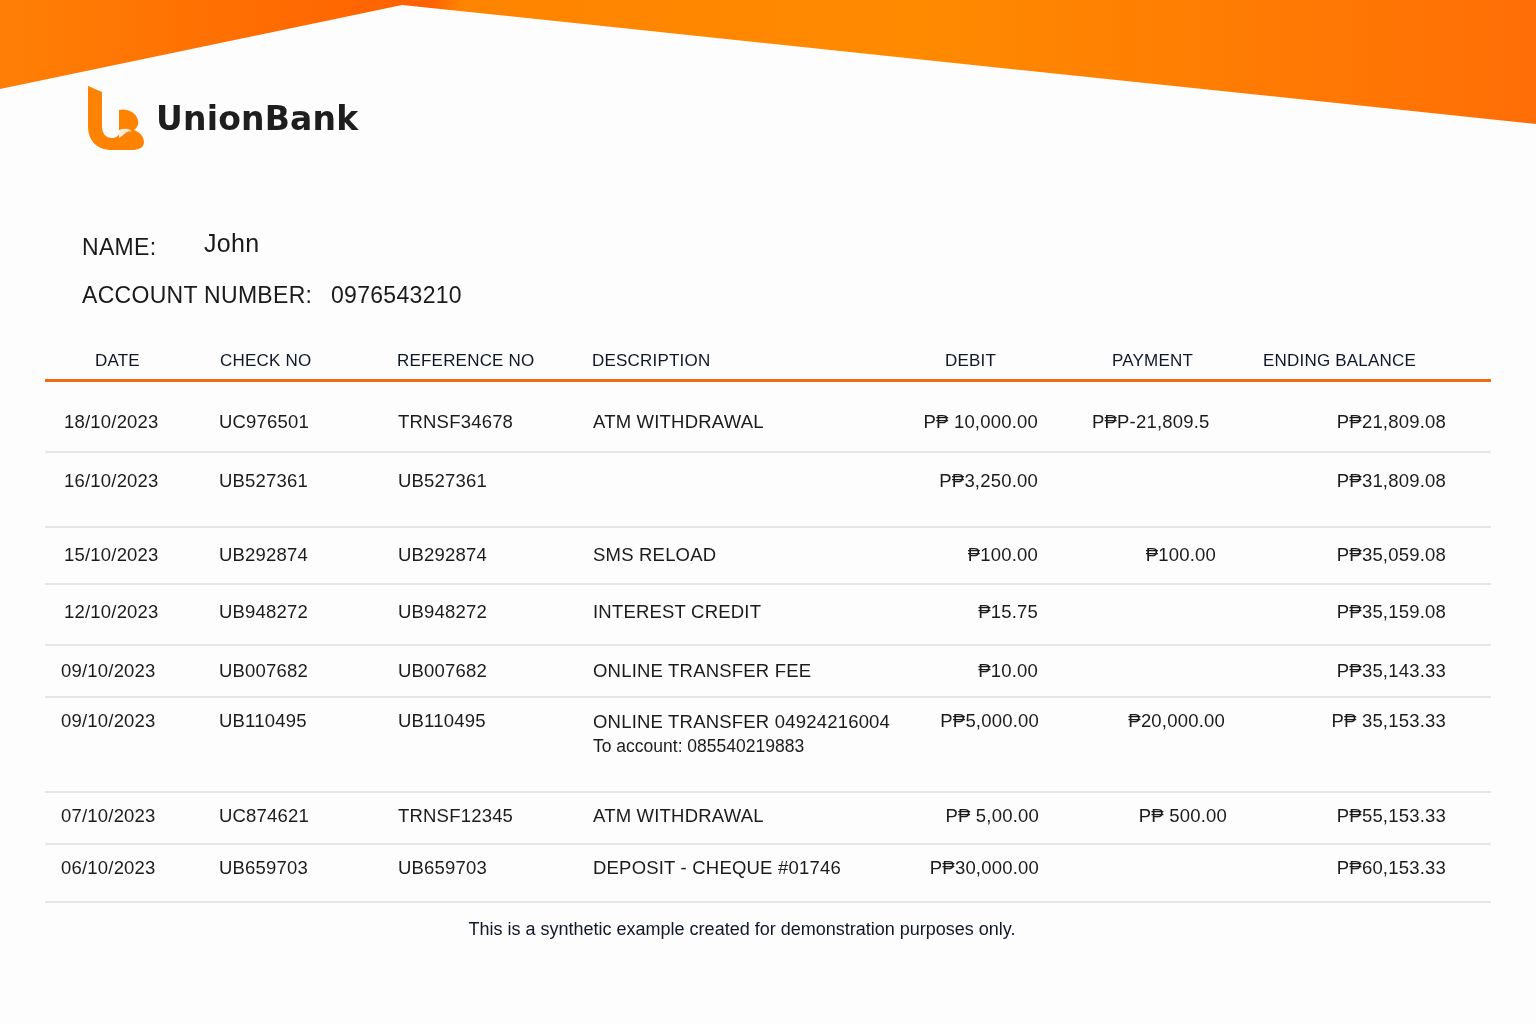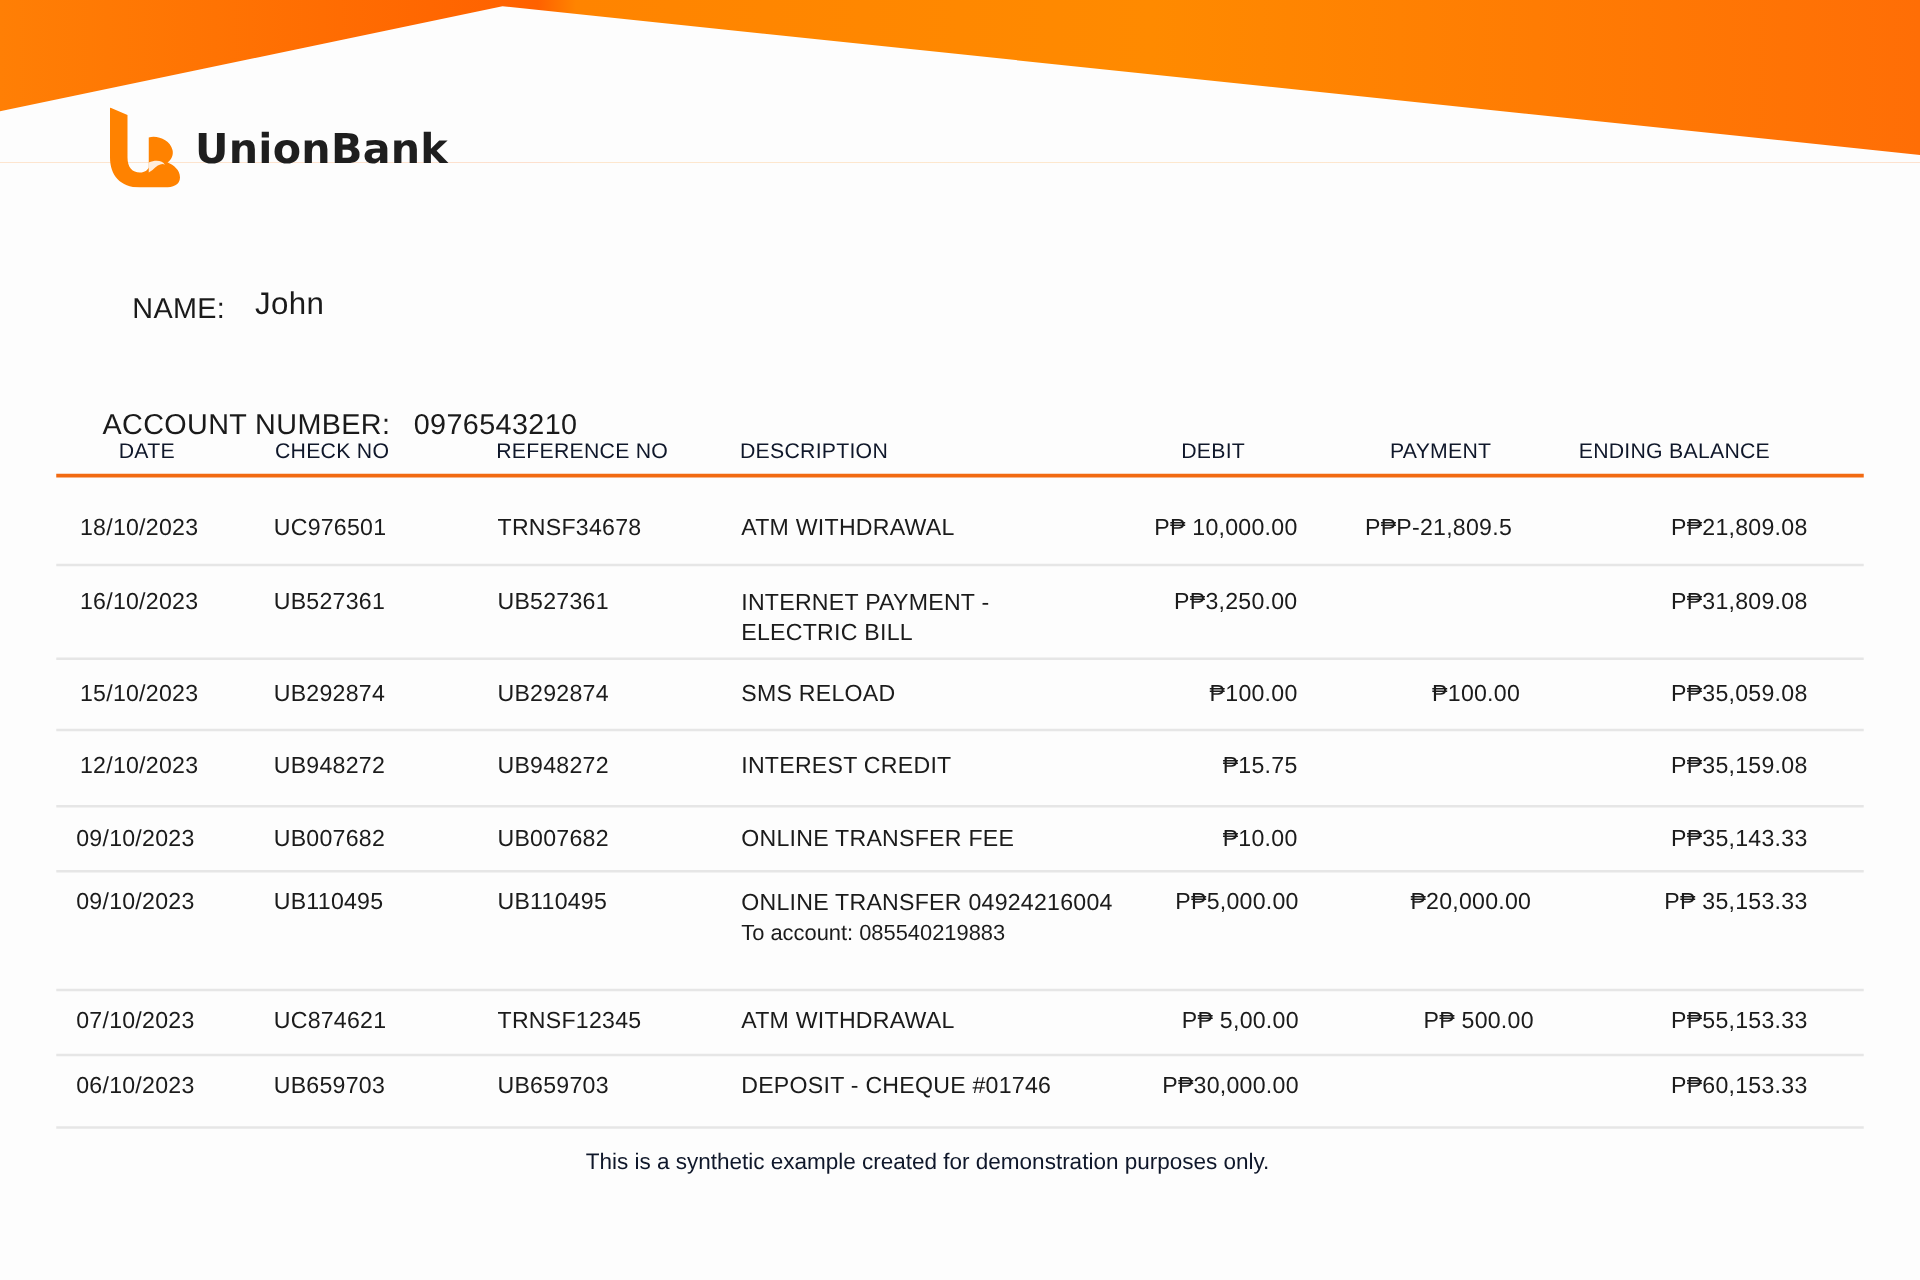--- a/index.html
+++ b/index.html
@@ -45,23 +45,23 @@
     }
     .info {
       position: absolute;
       left: 82px;
       font-size: 23px;
       color: #1a1a1a;
       letter-spacing: 0.3px;
     }
     .info .label { display: inline-block; }
     .info-name { top: 232px; }
-    .info-name .label { width: 122px; text-align: center; }
+    .info-name .label { width: 122px; }
     .info-name .value { font-size: 25px; position: relative; top: -3px; }
-    .info-account { top: 282px; margin-top: 44px; }
+    .info-account { top: 282px; }
     .info-account .label { width: 249px; }
 
     .table {
       position: absolute;
       left: 45px;
       top: 344px;
       width: 1446px;
     }
     .thead {
       position: relative;
@@ -158,24 +158,20 @@
       <span class="cell" style="left:548px;top:29px">ATM WITHDRAWAL</span>
       <span class="cell right" style="right:453px;top:29px">P₱ 10,000.00</span>
       <span class="cell" style="left:1047px;top:29px">P₱P-21,809.5</span>
       <span class="cell right" style="right:45px;top:29px">P₱21,809.08</span>
     </div>
 
     <div class="row" style="height:73px">
       <span class="cell" style="left:19px;top:17px">16/10/2023</span>
       <span class="cell" style="left:174px;top:17px">UB527361</span>
       <span class="cell" style="left:353px;top:17px">UB527361</span>
-      <span class="cell" style="left:548px;top:17px">
-        <span class="desc-line">INTERNET PAYMENT -</span>
-        <span class="desc-line">ELECTRIC BILL</span>
-      </span>
       <span class="cell right" style="right:453px;top:17px">P₱3,250.00</span>
       <span class="cell" style="left:1047px;top:17px"></span>
       <span class="cell right" style="right:45px;top:17px">P₱31,809.08</span>
     </div>
 
     <div class="row" style="height:55px">
       <span class="cell" style="left:19px;top:16px">15/10/2023</span>
       <span class="cell" style="left:174px;top:16px">UB292874</span>
       <span class="cell" style="left:353px;top:16px">UB292874</span>
       <span class="cell" style="left:548px;top:16px">SMS RELOAD</span>

